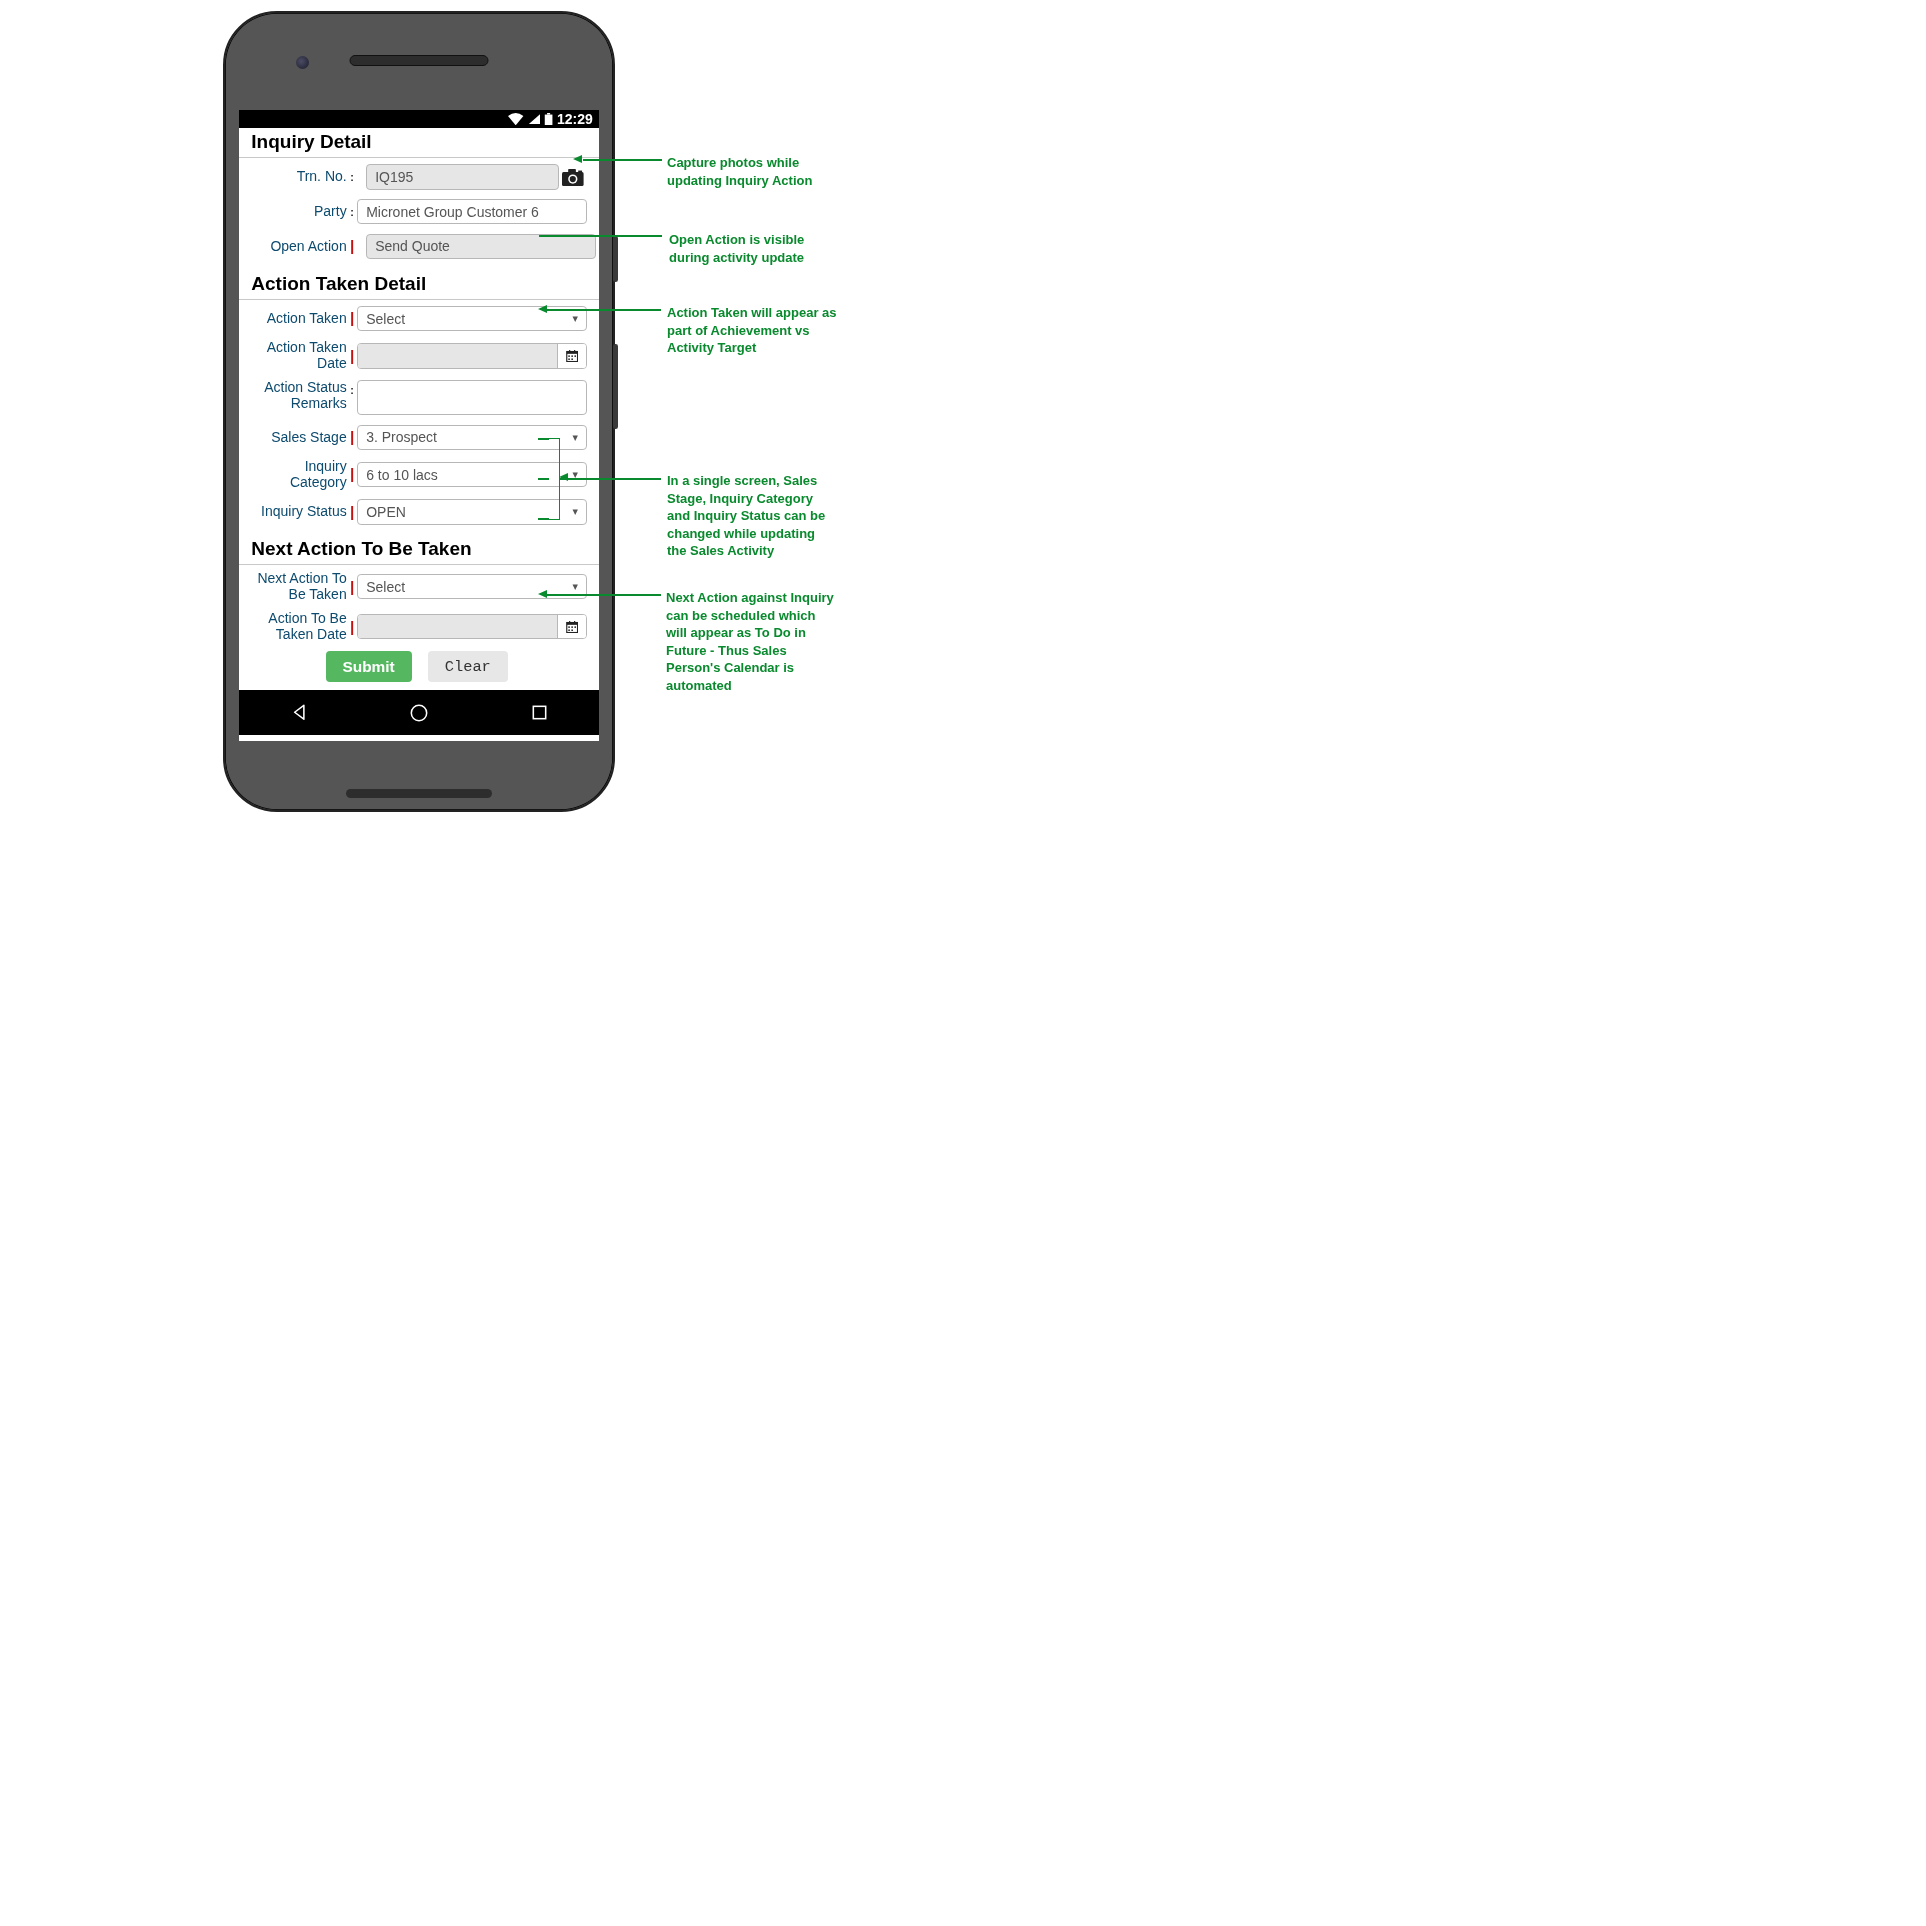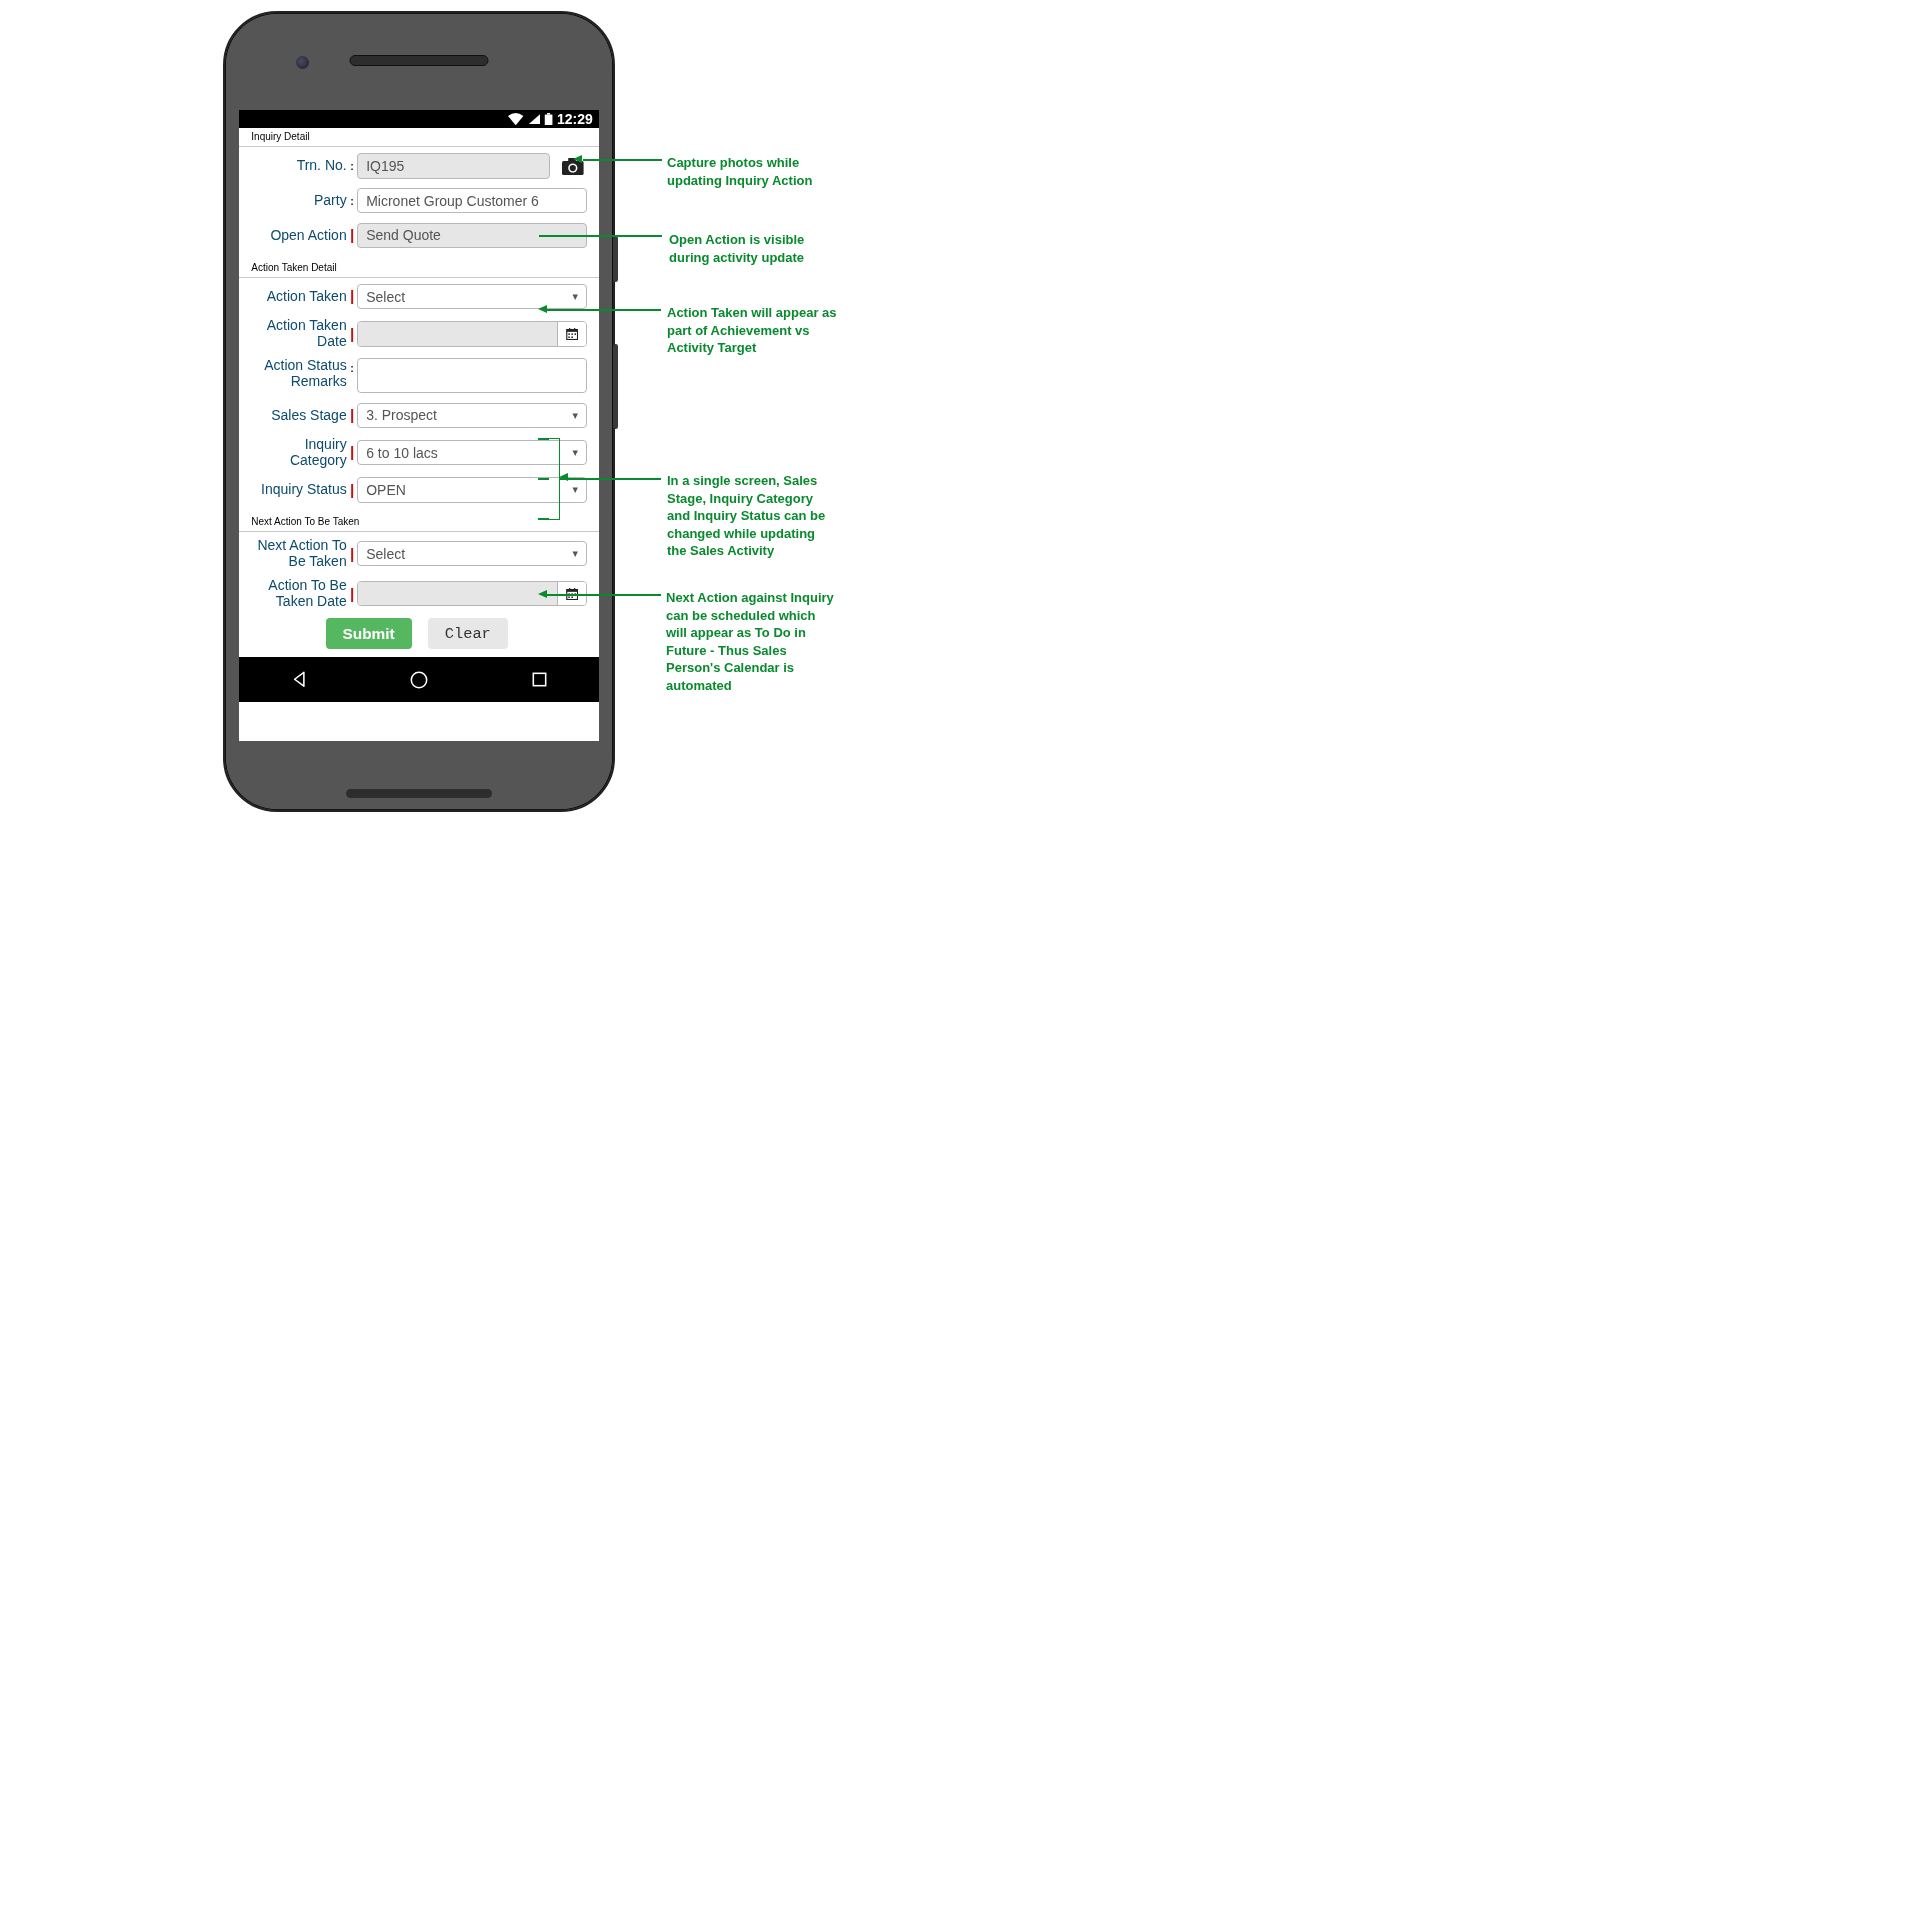--- a/index.html
+++ b/index.html
@@ -88,22 +88,22 @@
     font-weight: 600;
     gap: 4px;
   }
   .wifi-icon, .cell-icon, .batt-icon { display:inline-block; }
   .wifi-icon svg, .cell-icon svg, .batt-icon svg { display:block; }
 
   .content {
     overflow: hidden;
   }
   .section-title {
-    font-weight: 400;
-    font-size: 10px;
+    font-weight: 700;
+    font-size: 19px;
     padding: 3.1px 12.3px 3.9px 12.3px;
     border-bottom: 0.8px solid #c9c9c9;
   }
   .form-area {
     padding: 6.2px 12.3px 1.5px 7.7px;
   }
   .row {
     display: flex;
     align-items: center;
     margin-bottom: 9.2px;
@@ -131,21 +131,21 @@
     height: 25.4px;
     border: 0.8px solid #b7b7b7;
     border-radius: 3.9px;
     padding: 0 7.7px;
     font-size: 14px;
     color: #555;
     display: flex;
     align-items: center;
     background: #fff;
   }
-  .input.filled { background: #e6e6e6; }
+  .input.filled { background: #e6e6e6; margin-left: 9px; }
   .select {
     justify-content: space-between;
   }
   .select .chev {
     font-size: 10.8px;
     color: #555;
   }
   .textarea {
     width: 100%;
     height: 35px;

